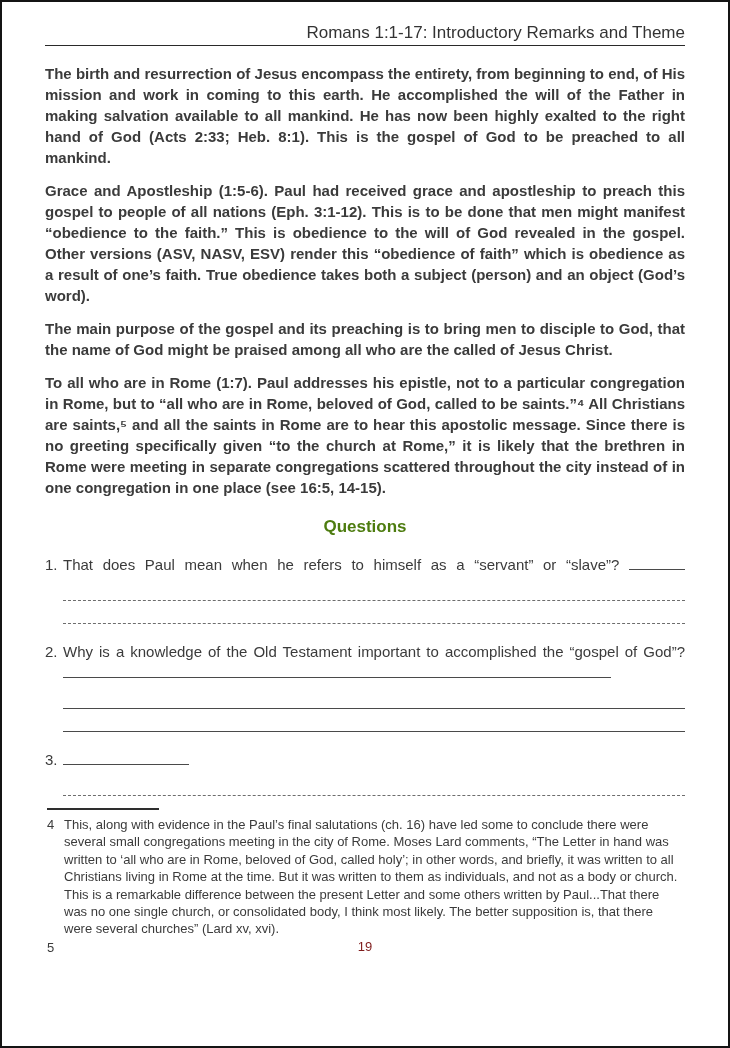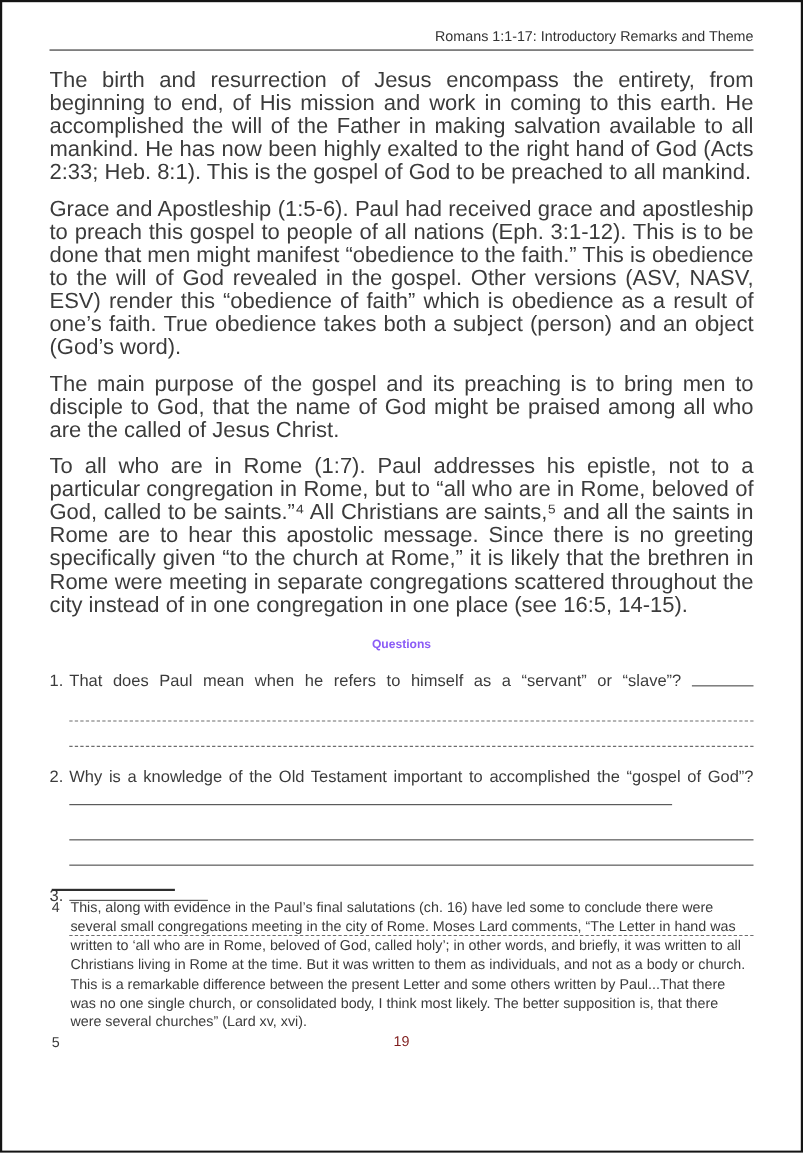--- a/index.html
+++ b/index.html
@@ -11,41 +11,42 @@
     margin: 0;
     background: #ffffff;
     border: 2px solid #141414;
     padding: 23px 43px 0 43px;
     font-family: "Liberation Sans", sans-serif;
     color: #3b3b3b;
     overflow: hidden;
   }
   .header {
     text-align: right;
-    font-size: 13px;
+    font-size: 17px;
     line-height: 15px;
     color: #333333;
     margin: 0 0 5px 0;
   }
   .header-rule {
     border: none;
     border-top: 1.6px solid #2a2a2a;
     margin: 0 0 17px 0;
   }
   .body-par {
-    font-size: 20px;
+    font-size: 15px;
     line-height: 21px;
     text-align: justify;
     margin: 0 0 12px 0;
+    font-weight: bold;
   }
   .questions-heading {
     text-align: center;
-    font-size: 11px;
+    font-size: 17px;
     font-weight: bold;
-    color: #8b5cf6;
+    color: #4d7c0f;
     margin: 19px 0 17px 0;
   }
   .question {
     position: relative;
     padding-left: 18px;
     font-size: 15px;
     line-height: 21px;
     text-align: justify;
     text-align-last: justify;
     margin: 0 0 3px 0;

